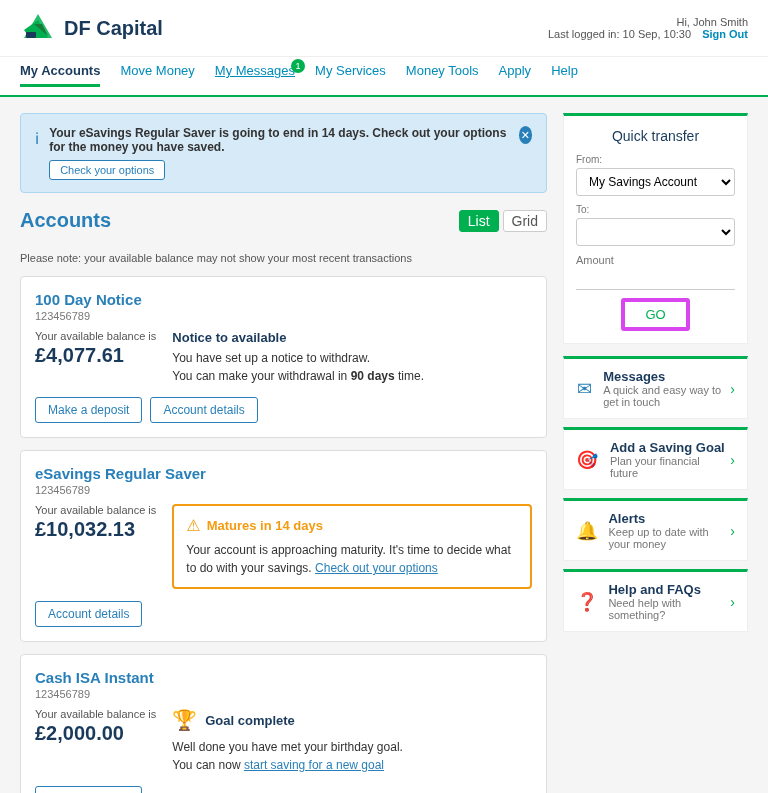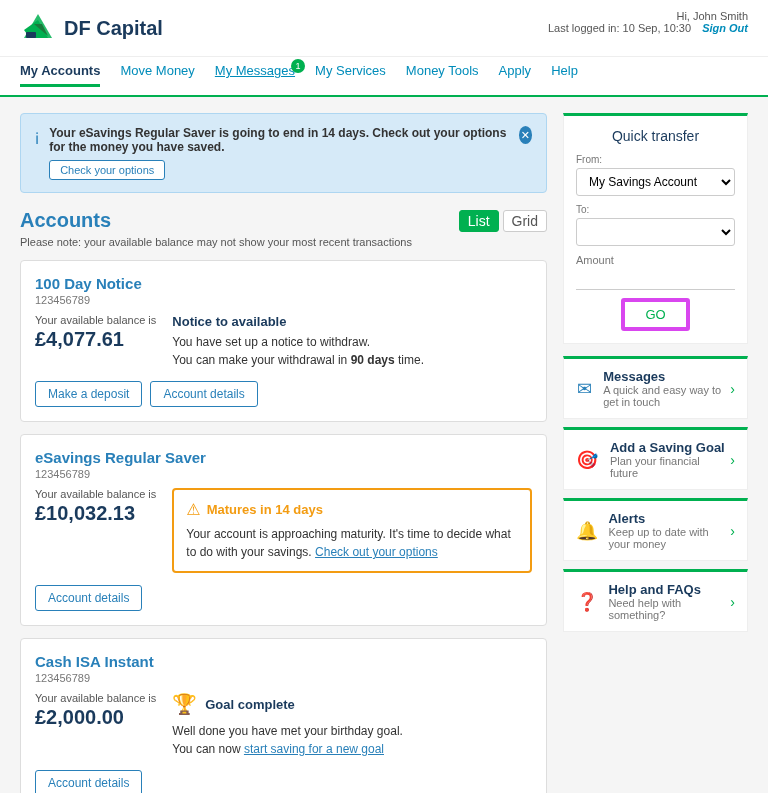--- a/index.html
+++ b/index.html
@@ -1,24 +1,24 @@
 <!DOCTYPE html>
 <html><head>
   <meta charset="utf-8">
   <style>
     * { box-sizing: border-box; margin: 0; padding: 0; }
     body { font-family: Arial, sans-serif; font-size: 13px; background: #f5f5f5; color: #333; }
 
     
-    .header { background: #fff; padding: 10px 20px; display: flex; justify-content: space-between; border-bottom: 1px solid #eee; }
+    .header { background: #fff; padding: 10px 20px; display: flex; align-items: center; justify-content: space-between; border-bottom: 1px solid #eee; }
     .logo { display: flex; align-items: center; gap: 8px; }
     .logo-icon { width: 36px; height: 36px; }
     .logo-text { font-size: 20px; font-weight: bold; color: #1a3a5c; }
     .header-right { text-align: right; font-size: 11px; color: #555; }
-    .header-right a { color: #008cba; text-decoration: none; font-weight: bold; margin-left: 8px; font-style: italic; }
+    .header-right a { color: #008cba; text-decoration: none; font-weight: bold; margin-left: 8px; }
 
     
     .nav { background: #fff; padding: 0 20px 8px; border-bottom: 2px solid #00b050; display: flex; gap: 20px; justify-content: flex-start; }
     .nav a { color: #008cba; text-decoration: none; font-size: 13px; padding: 6px 0; position: relative; }
     .nav a.active { color: #1a3a5c; font-weight: bold; border-bottom: 3px solid #00b050; }
     .nav-badge { background: #00b050; color: #fff; border-radius: 50%; width: 14px; height: 14px; font-size: 9px; display: inline-flex; align-items: center; justify-content: center; position: absolute; top: 2px; right: -10px; }
 
     
     .main { display: flex; gap: 16px; padding: 16px 20px; max-width: 768px; margin: 0 auto; }
     .left-col { flex: 1; min-width: 0; }
@@ -27,21 +27,21 @@
     
     .banner { background: #d6eaf8; border: 1px solid #aed6f1; border-radius: 4px; padding: 12px 14px; display: flex; align-items: flex-start; justify-content: space-between; margin-bottom: 16px; }
     .banner-content { display: flex; gap: 10px; align-items: flex-start; }
     .banner-icon { color: #2980b9; font-size: 16px; margin-top: 1px; }
     .banner-text { font-size: 12px; color: #333; }
     .banner-text strong { display: block; }
     .banner-close { color: #2980b9; font-size: 14px; cursor: pointer; background: #2980b9; color: #fff; border-radius: 50%; width: 18px; height: 18px; display: flex; align-items: center; justify-content: center; font-size: 11px; }
     .banner-btn { margin-top: 6px; display: inline-block; border: 1px solid #2980b9; color: #2980b9; padding: 3px 10px; border-radius: 3px; font-size: 11px; cursor: pointer; background: #fff; }
 
     
-    .accounts-header { display: flex; align-items: center; justify-content: space-between; margin-bottom: 4px; }
+    .accounts-header { display: flex; align-items: center; justify-content: space-between; margin-bottom: 20px; }
     .accounts-title { font-size: 20px; color: #2980b9; font-weight: bold; }
     .view-toggle { display: flex; gap: 4px; }
     .view-btn { font-size: 14px; padding: 2px 8px; border-radius: 3px; cursor: pointer; border: 1px solid #ccc; background: #fff; color: #555; }
     .view-btn.active { background: #00b050; color: #fff; border-color: #00b050; }
     .accounts-note { font-size: 11px; color: #555; margin-bottom: 12px; }
 
     
     .account-card { background: #fff; border: 1px solid #ddd; border-radius: 4px; padding: 14px; margin-bottom: 12px; }
     .account-name { font-size: 15px; color: #2980b9; font-weight: bold; margin-bottom: 2px; }
     .account-number { font-size: 11px; color: #777; margin-bottom: 8px; }

